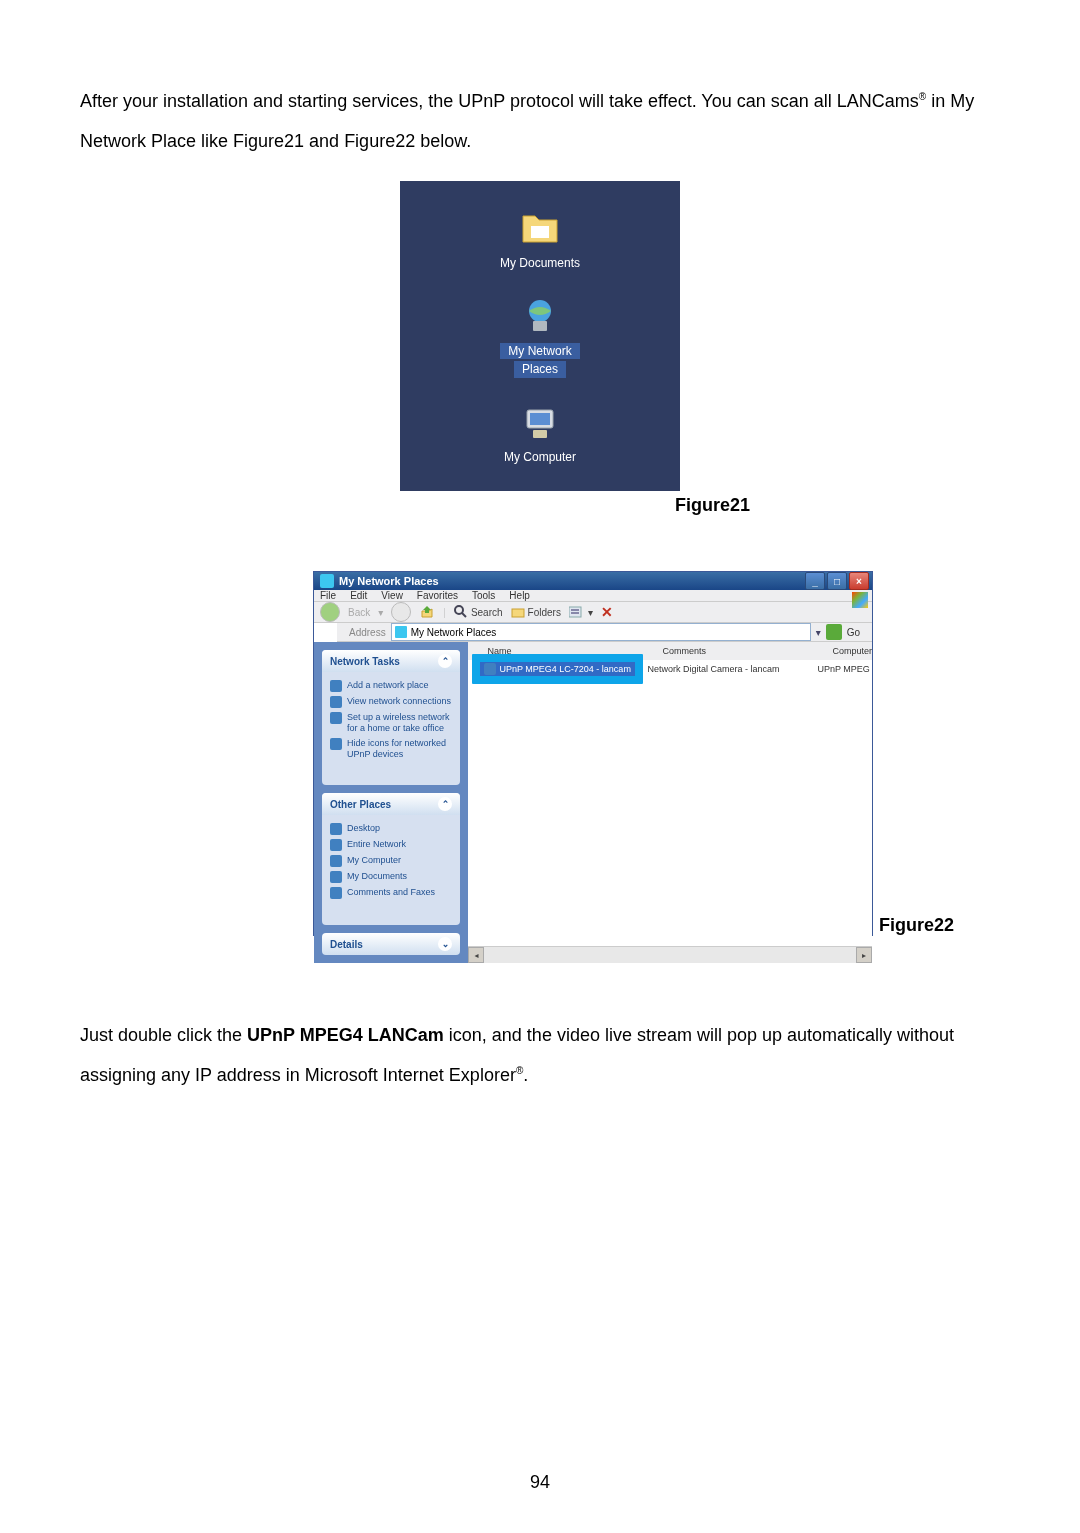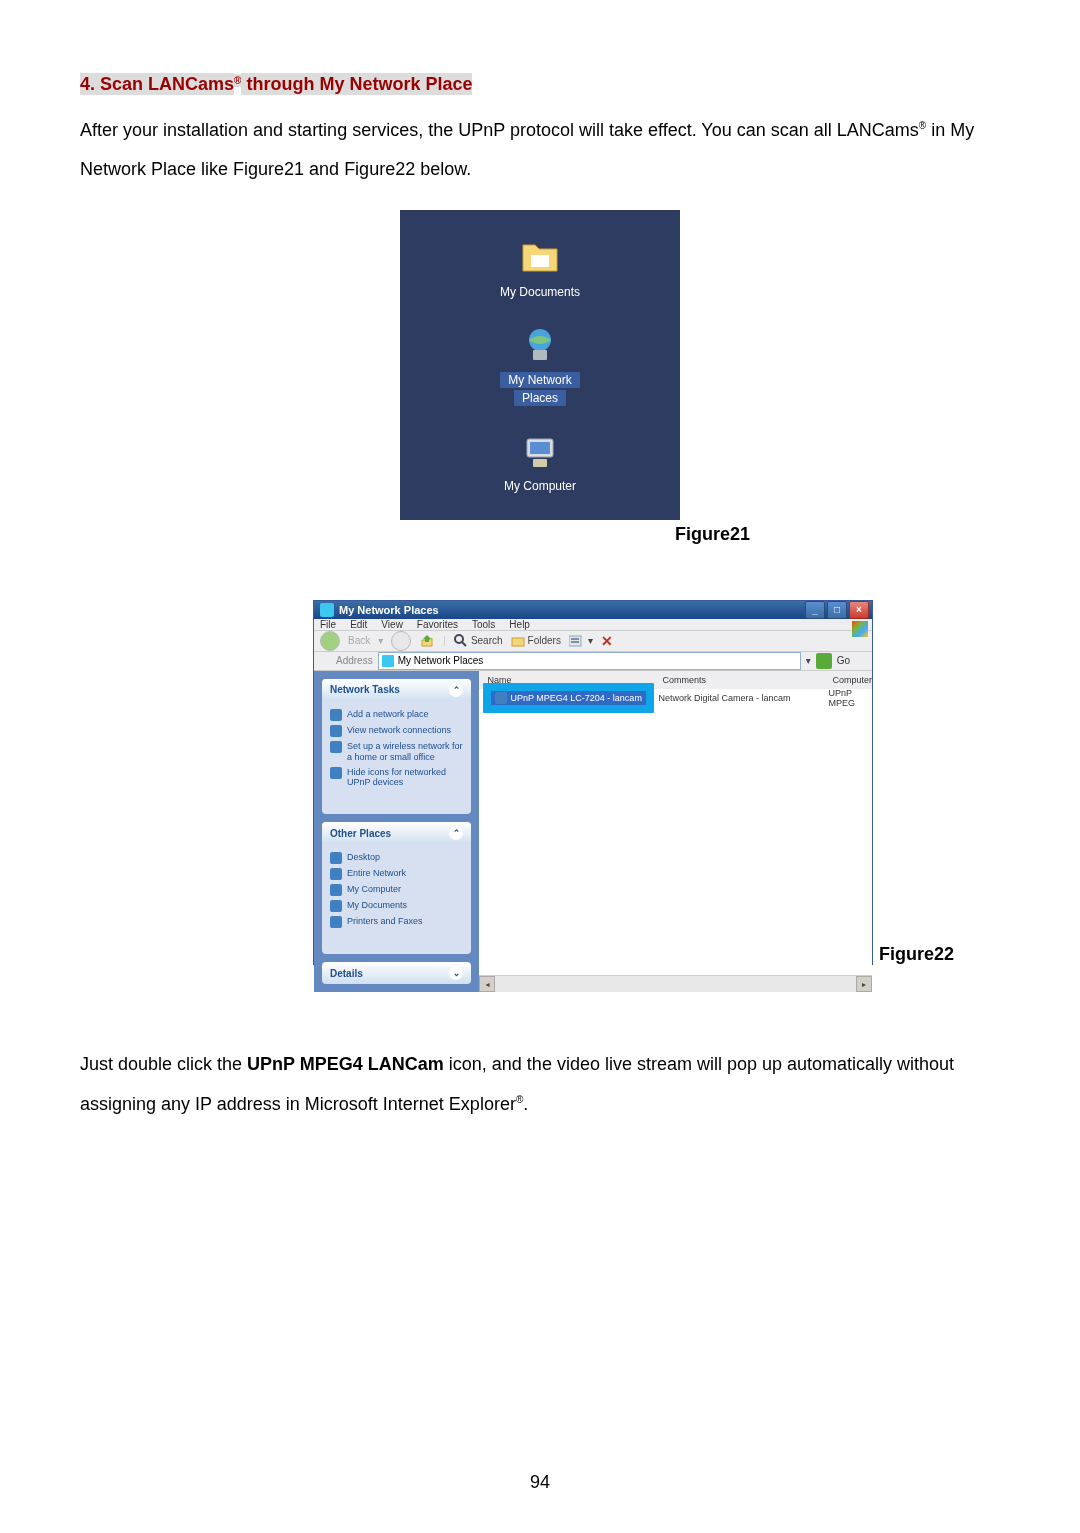--- a/index.html
+++ b/index.html
@@ -203,22 +203,23 @@
       color: #c03020;
       font-weight: bold;
       font-size: 14px;
     }
     .addressbar {
       height: 22px;
       background: #eeeef0;
       border-bottom: 1px solid #ccc;
       display: flex;
       align-items: center;
-      padding: 0 22px;
+      padding: 0 12px;
       gap: 5px;
+      margin-left: 23px;
     }
     .addr-label { color: #888; }
     .addr-field {
       flex: 1;
       background: white;
       border: 1px solid #94b0d0;
       height: 16px;
       display: flex;
       align-items: center;
       padding: 0 3px;
@@ -301,21 +302,21 @@
       position: relative;
     }
     .col-headers {
       display: flex;
       background: #eeeef0;
       height: 18px;
       align-items: center;
       font-size: 9px;
       color: #333;
     }
-    .ch1 { width: 175px; padding-left: 8px; }
+    .ch1 { width: 175px; padding-left: 19px; }
     .ch2 { width: 170px; }
     .ch3 { flex: 1; }
     .file-row {
       display: flex;
       height: 18px;
       align-items: center;
       font-size: 9px;
     }
     .file-row .c1 {
       width: 175px;
@@ -376,23 +377,20 @@
       right: 0;
       text-align: center;
       font-size: 18px;
     }
   </style>
 </head>
 <body>
 
 <div class="page">
 
-  <div>
-    <span class="section-heading">4. Scan LANCams</span><span class="section-heading superscript">®</span><span class="section-heading"> through My Network Place</span>
-  </div>
 
   <div class="body-text">
     <span>After your installation and starting services, the UPnP protocol will take effect. You can scan all </span>
     <span>LANCams</span><span class="sup2">®</span><span> in My Network Place like Figure21 and Figure22 below.</span>
   </div>
 
   <div class="figure-block-1">
     <div class="fig1-image">
       <div class="desktop-icon">
         <div class="icon-graphic">
@@ -515,21 +513,21 @@
                 <div class="panel-item">
                     <div class="panel-item-icon"></div>
                     <span>Add a network place</span>
                   </div>
                 <div class="panel-item">
                     <div class="panel-item-icon"></div>
                     <span>View network connections</span>
                   </div>
                 <div class="panel-item">
                     <div class="panel-item-icon"></div>
-                    <span>Set up a wireless network for a home or small office</span>
+                    <span>Set up a wireless network for a home or take office</span>
                   </div>
                 <div class="panel-item">
                     <div class="panel-item-icon"></div>
                     <span>Hide icons for networked UPnP devices</span>
                   </div>
               </div>
             </div>
             <div class="panel">
               <div class="panel-header">
                 <span>Other Places</span>
@@ -547,21 +545,21 @@
                 <div class="panel-item">
                     <div class="panel-item-icon"></div>
                     <span>My Computer</span>
                   </div>
                 <div class="panel-item">
                     <div class="panel-item-icon"></div>
                     <span>My Documents</span>
                   </div>
                 <div class="panel-item">
                     <div class="panel-item-icon"></div>
-                    <span>Printers and Faxes</span>
+                    <span>Comments and Faxes</span>
                   </div>
               </div>
             </div>
             <div class="panel">
               <div class="panel-header">
                 <span>Details</span>
                 <span class="chev">⌄</span>
               </div>
             </div>
           </div>

